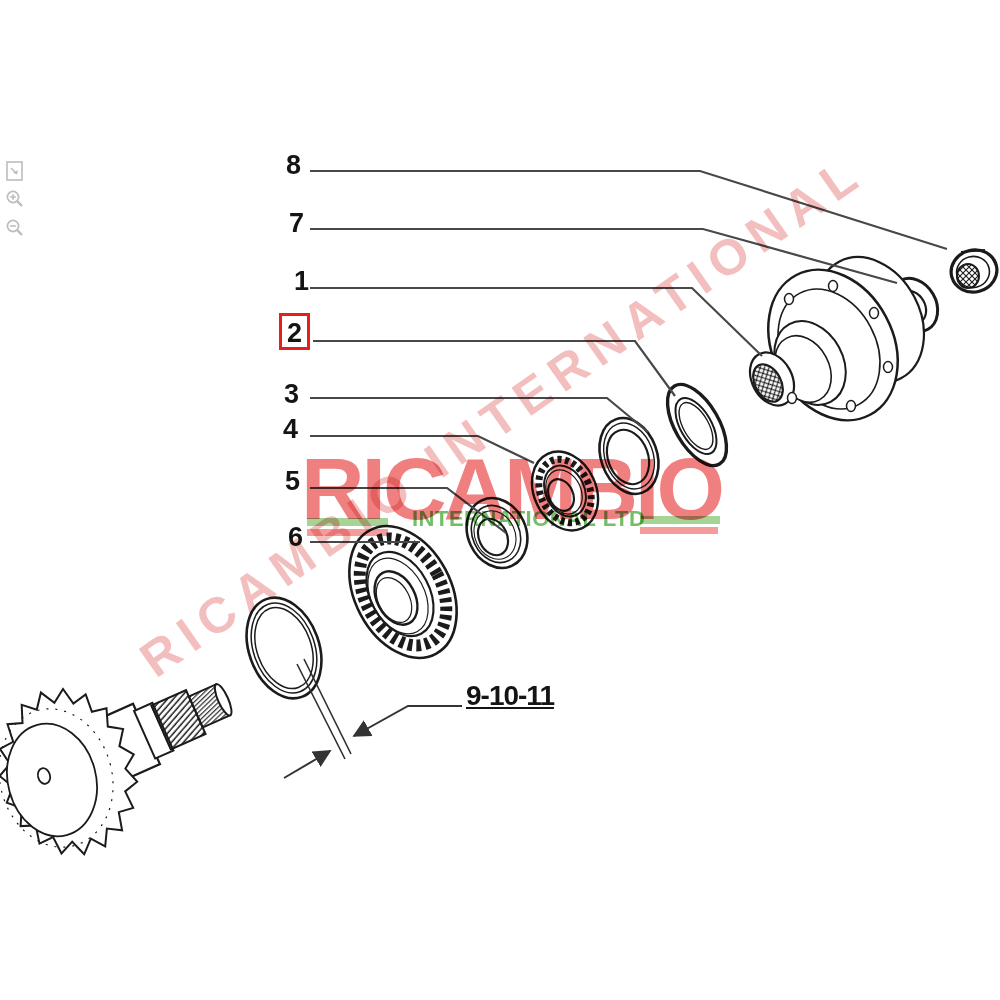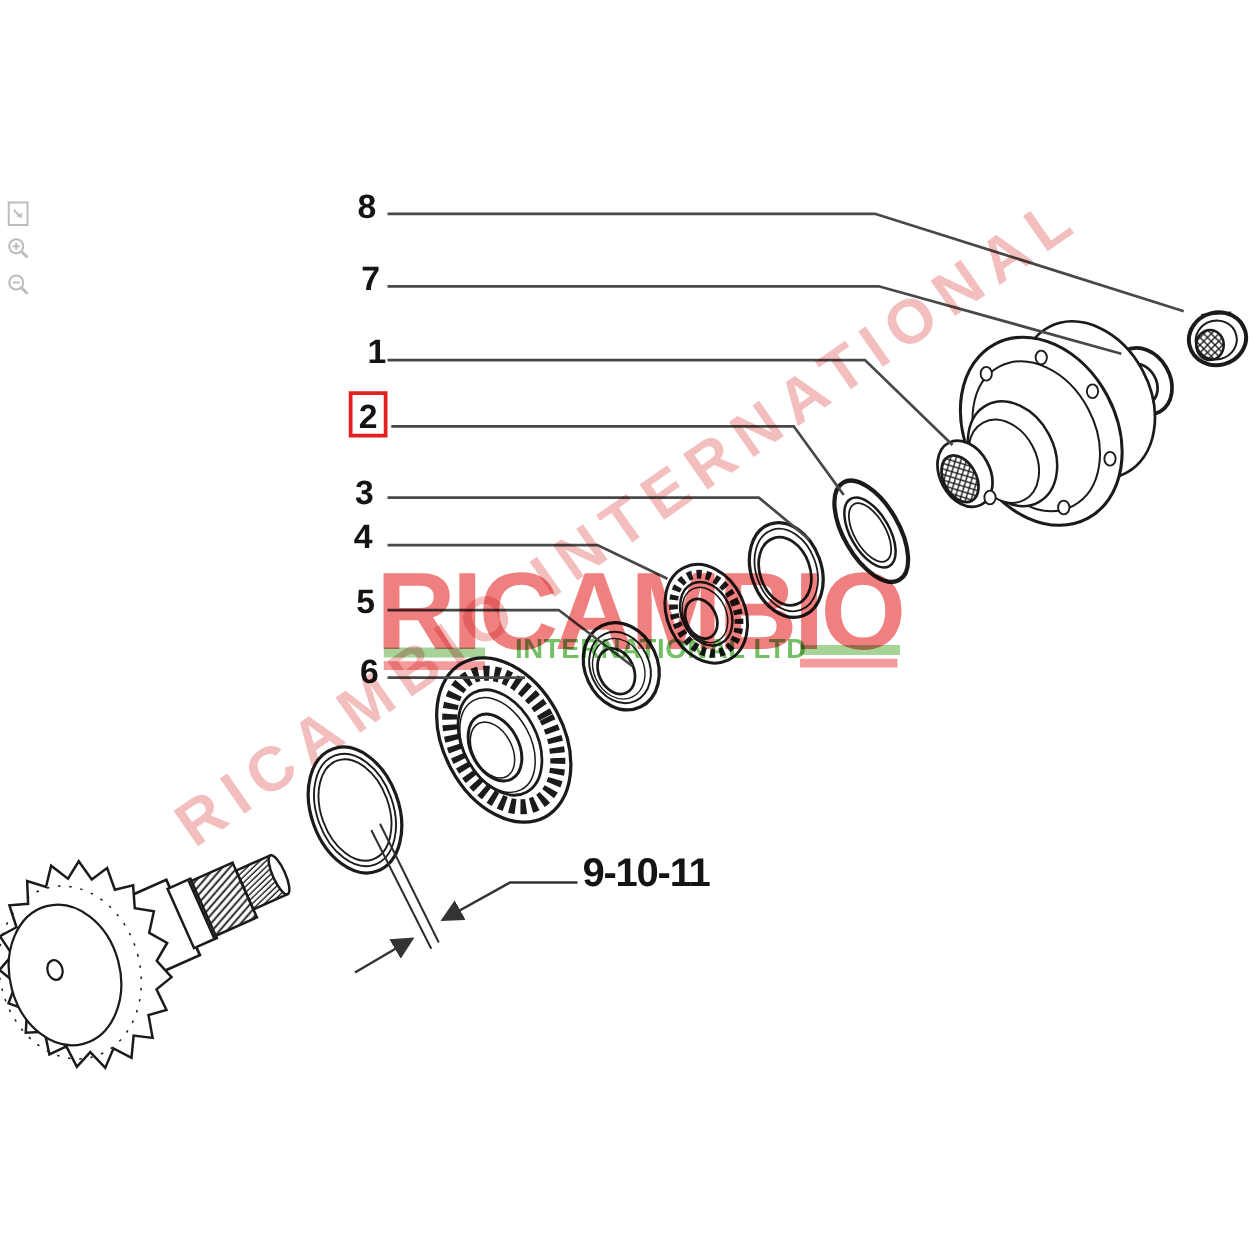--- a/index.html
+++ b/index.html
@@ -9,22 +9,22 @@
   svg.art{position:absolute;left:0;top:0;}
   
   .toolbar{position:absolute;left:5px;top:160px;width:26px;display:flex;
            flex-direction:column;gap:7px;z-index:30;}
   .tool{width:20px;height:22px;cursor:pointer;opacity:.75;}
   
   .callout{position:absolute;font-size:27px;font-weight:bold;color:#141414;
            line-height:1;z-index:20;cursor:pointer;letter-spacing:0;}
   .callout-box{position:absolute;left:279px;top:313px;width:31px;height:37px;
            border:3px solid #e3201d;z-index:19;box-sizing:border-box;cursor:pointer;}
-  .dim-label{position:absolute;left:466px;top:680px;font-size:32px;font-weight:bold;
-           color:#141414;letter-spacing:-1px;z-index:20;}
+  .dim-label{position:absolute;left:466px;top:680px;font-size:28px;font-weight:bold;
+           color:#141414;letter-spacing:-1px;z-index:20;text-decoration:underline;}
   
   .wm{position:absolute;z-index:25;pointer-events:none;mix-blend-mode:multiply;
       white-space:nowrap;font-weight:800;line-height:1;}
   .wm-diagonal{left:146px;top:640px;font-size:50px;letter-spacing:9px;
       color:rgba(224,92,92,.40);transform:rotate(-35deg);transform-origin:left center;}
   .wm-title{left:301px;top:445px;font-size:88px;letter-spacing:-3px;
       color:rgba(236,92,92,.78);}
   .wm-sub{left:388px;top:508px;font-size:22px;letter-spacing:.5px;
       color:rgba(104,186,88,.92);margin-left:24px;}
   .stripe{position:absolute;z-index:24;mix-blend-mode:multiply;opacity:.85;

